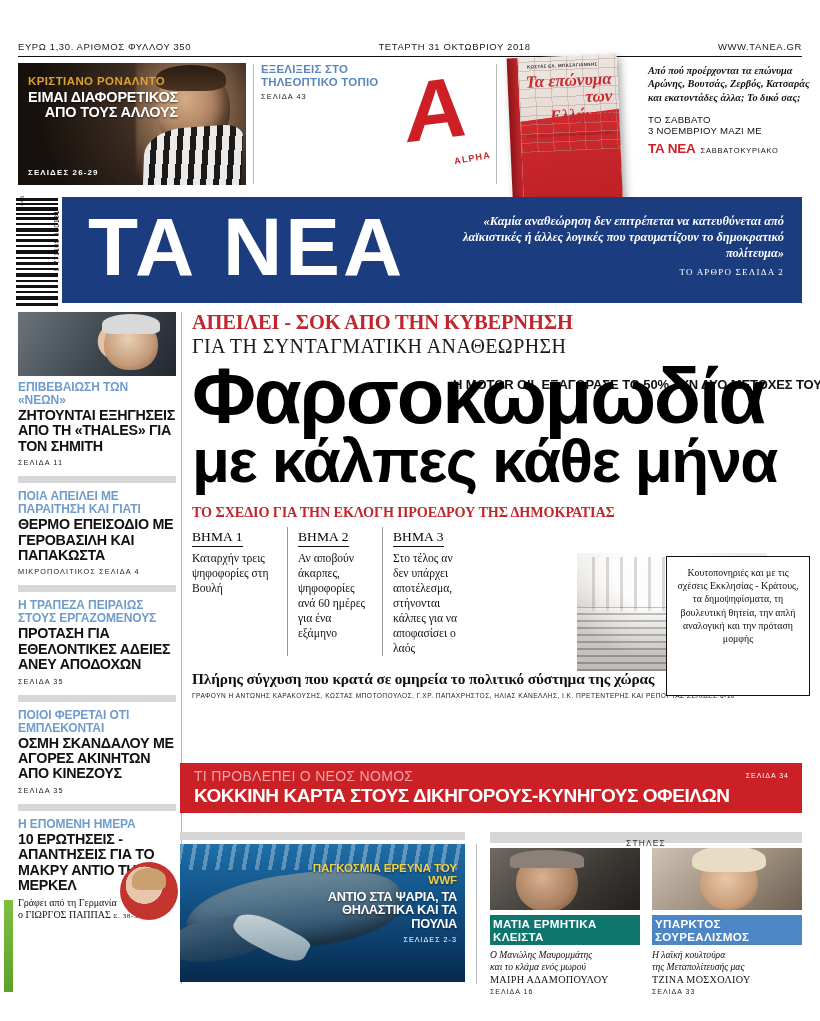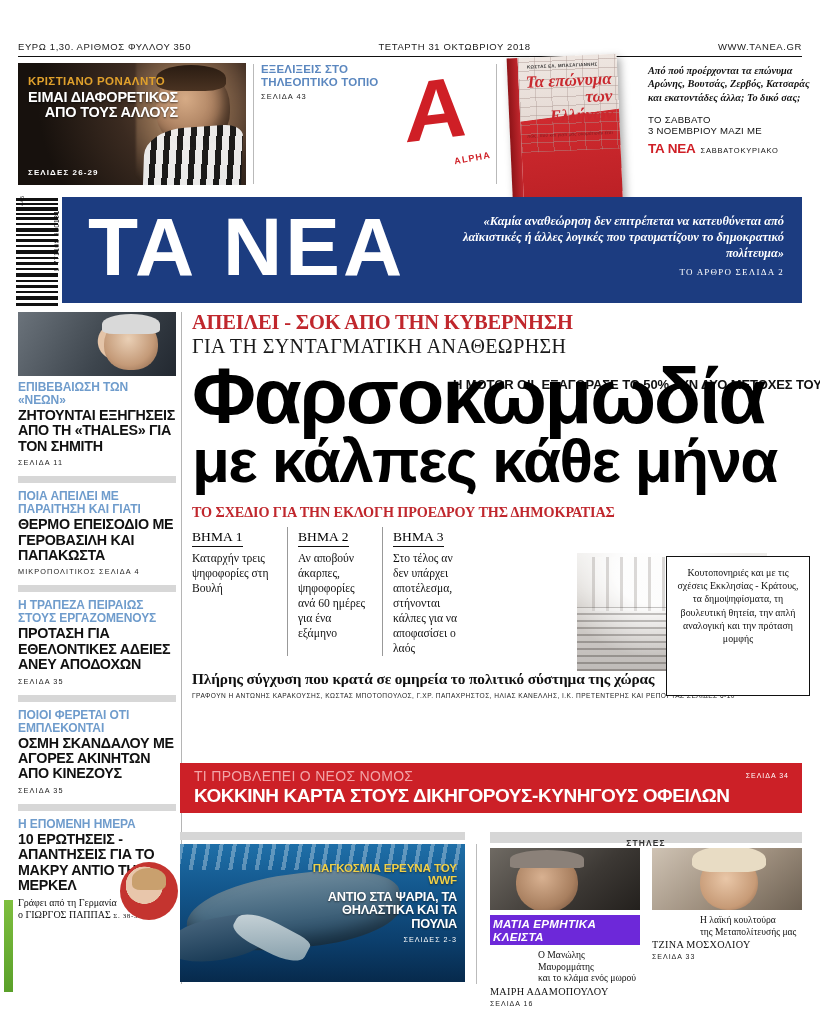--- a/index.html
+++ b/index.html
@@ -359,21 +359,21 @@
   }
   .whale .w-pages { color: #fff; font-size: 7.2px; letter-spacing: 1px; margin-top: 4px; }
 
   .mid-vrule { position: absolute; left: 476px; top: 844px; height: 140px; border-left: 1px solid #bbb; }
 
   .stiles-head {
     position: absolute; left: 490px; top: 832px; width: 312px; height: 11px;
     background: #d6d6d6; text-align: center;
   }
   .stiles-head span {
-    font-size: 8.4px; font-weight: 700; letter-spacing: 1.2px; color: #333; line-height: 11px; text-align: center;
+    font-size: 8.4px; font-weight: 400; letter-spacing: 1.2px; color: #333; line-height: 11px; text-align: center;
   }
   .cols { position: absolute; left: 490px; top: 848px; width: 312px; display: flex; gap: 12px; }
   .col { width: 150px; }
   .col .cphoto { width: 100%; height: 62px; overflow: hidden; position: relative; }
   .col.c1 .cphoto {
     background: linear-gradient(140deg, #6f6a63 0%, #3c3834 60%, #23201d 100%);
   }
   .col.c1 .cphoto::after {
     content: ""; position: absolute; left: 26px; top: 6px; width: 62px; height: 58px;
     border-radius: 48%; background: radial-gradient(ellipse at 42% 40%, #d8b191 0%, #a87f5f 62%, #6c4c38 95%);
@@ -390,25 +390,25 @@
     border-radius: 48%; background: radial-gradient(ellipse at 45% 42%, #e9c7a8 0%, #c79b77 65%, #8a6247 95%);
   }
   .col.c2 .cphoto::before {
     content: ""; position: absolute; left: 40px; top: -2px; width: 74px; height: 26px;
     border-radius: 50% 50% 30% 30%; background: #e8dcc4; z-index: 2;
   }
   .col .ctitle {
     display: inline-block; margin-top: 5px; padding: 2px 4px 2px 3px;
     color: #fff; font-weight: 800; font-size: 11.6px; letter-spacing: .3px;
   }
-  .col.c1 .ctitle { background: #6d28d9; font-style: italic; }
+  .col.c1 .ctitle { background: #0f766e; }
   .col.c2 .ctitle { background: #4d86c4; }
   .col .cdesc {
-    font-family: "Liberation Serif", serif; font-size: 9.6px;
-    line-height: 1.22; color: #111; margin-top: 4px; margin-left: 48px;
+    font-family: "Liberation Serif", serif; font-style: italic; font-size: 9.6px;
+    line-height: 1.22; color: #111; margin-top: 4px;
   }
   .col .cauthor {
     font-family: "Liberation Serif", serif; font-size: 10.2px; color: #111; margin-top: 2px;
     letter-spacing: .3px;
   }
   .col .cpages { font-size: 7px; letter-spacing: 1px; color: #222; margin-top: 3px; }
 
   .left-green {
     position: absolute; left: 4px; top: 900px; width: 9px; height: 92px;
     background: linear-gradient(180deg, #7fbf3f, #5aa02a);
@@ -630,20 +630,21 @@
       <div class="cdesc">
         <div>Ο Μανώλης Μαυρομμάτης</div>
         <div>και το κλάμα ενός μωρού</div>
       </div>
       <div class="cauthor">ΜΑΙΡΗ ΑΔΑΜΟΠΟΥΛΟΥ</div>
       <div class="cpages">ΣΕΛΙΔΑ 16</div>
     </div>
 
     <div class="col c2">
       <div class="cphoto"></div>
+      <div class="ctitle">ΥΠΑΡΚΤΟΣ ΣΟΥΡΕΑΛΙΣΜΟΣ</div>
       <div class="cdesc">
         <div>Η λαϊκή κουλτούρα</div>
         <div>της Μεταπολίτευσής μας</div>
       </div>
       <div class="cauthor">ΤΖΙΝΑ ΜΟΣΧΟΛΙΟΥ</div>
       <div class="cpages">ΣΕΛΙΔΑ 33</div>
     </div>
   </div>
 
   <div class="left-green">

